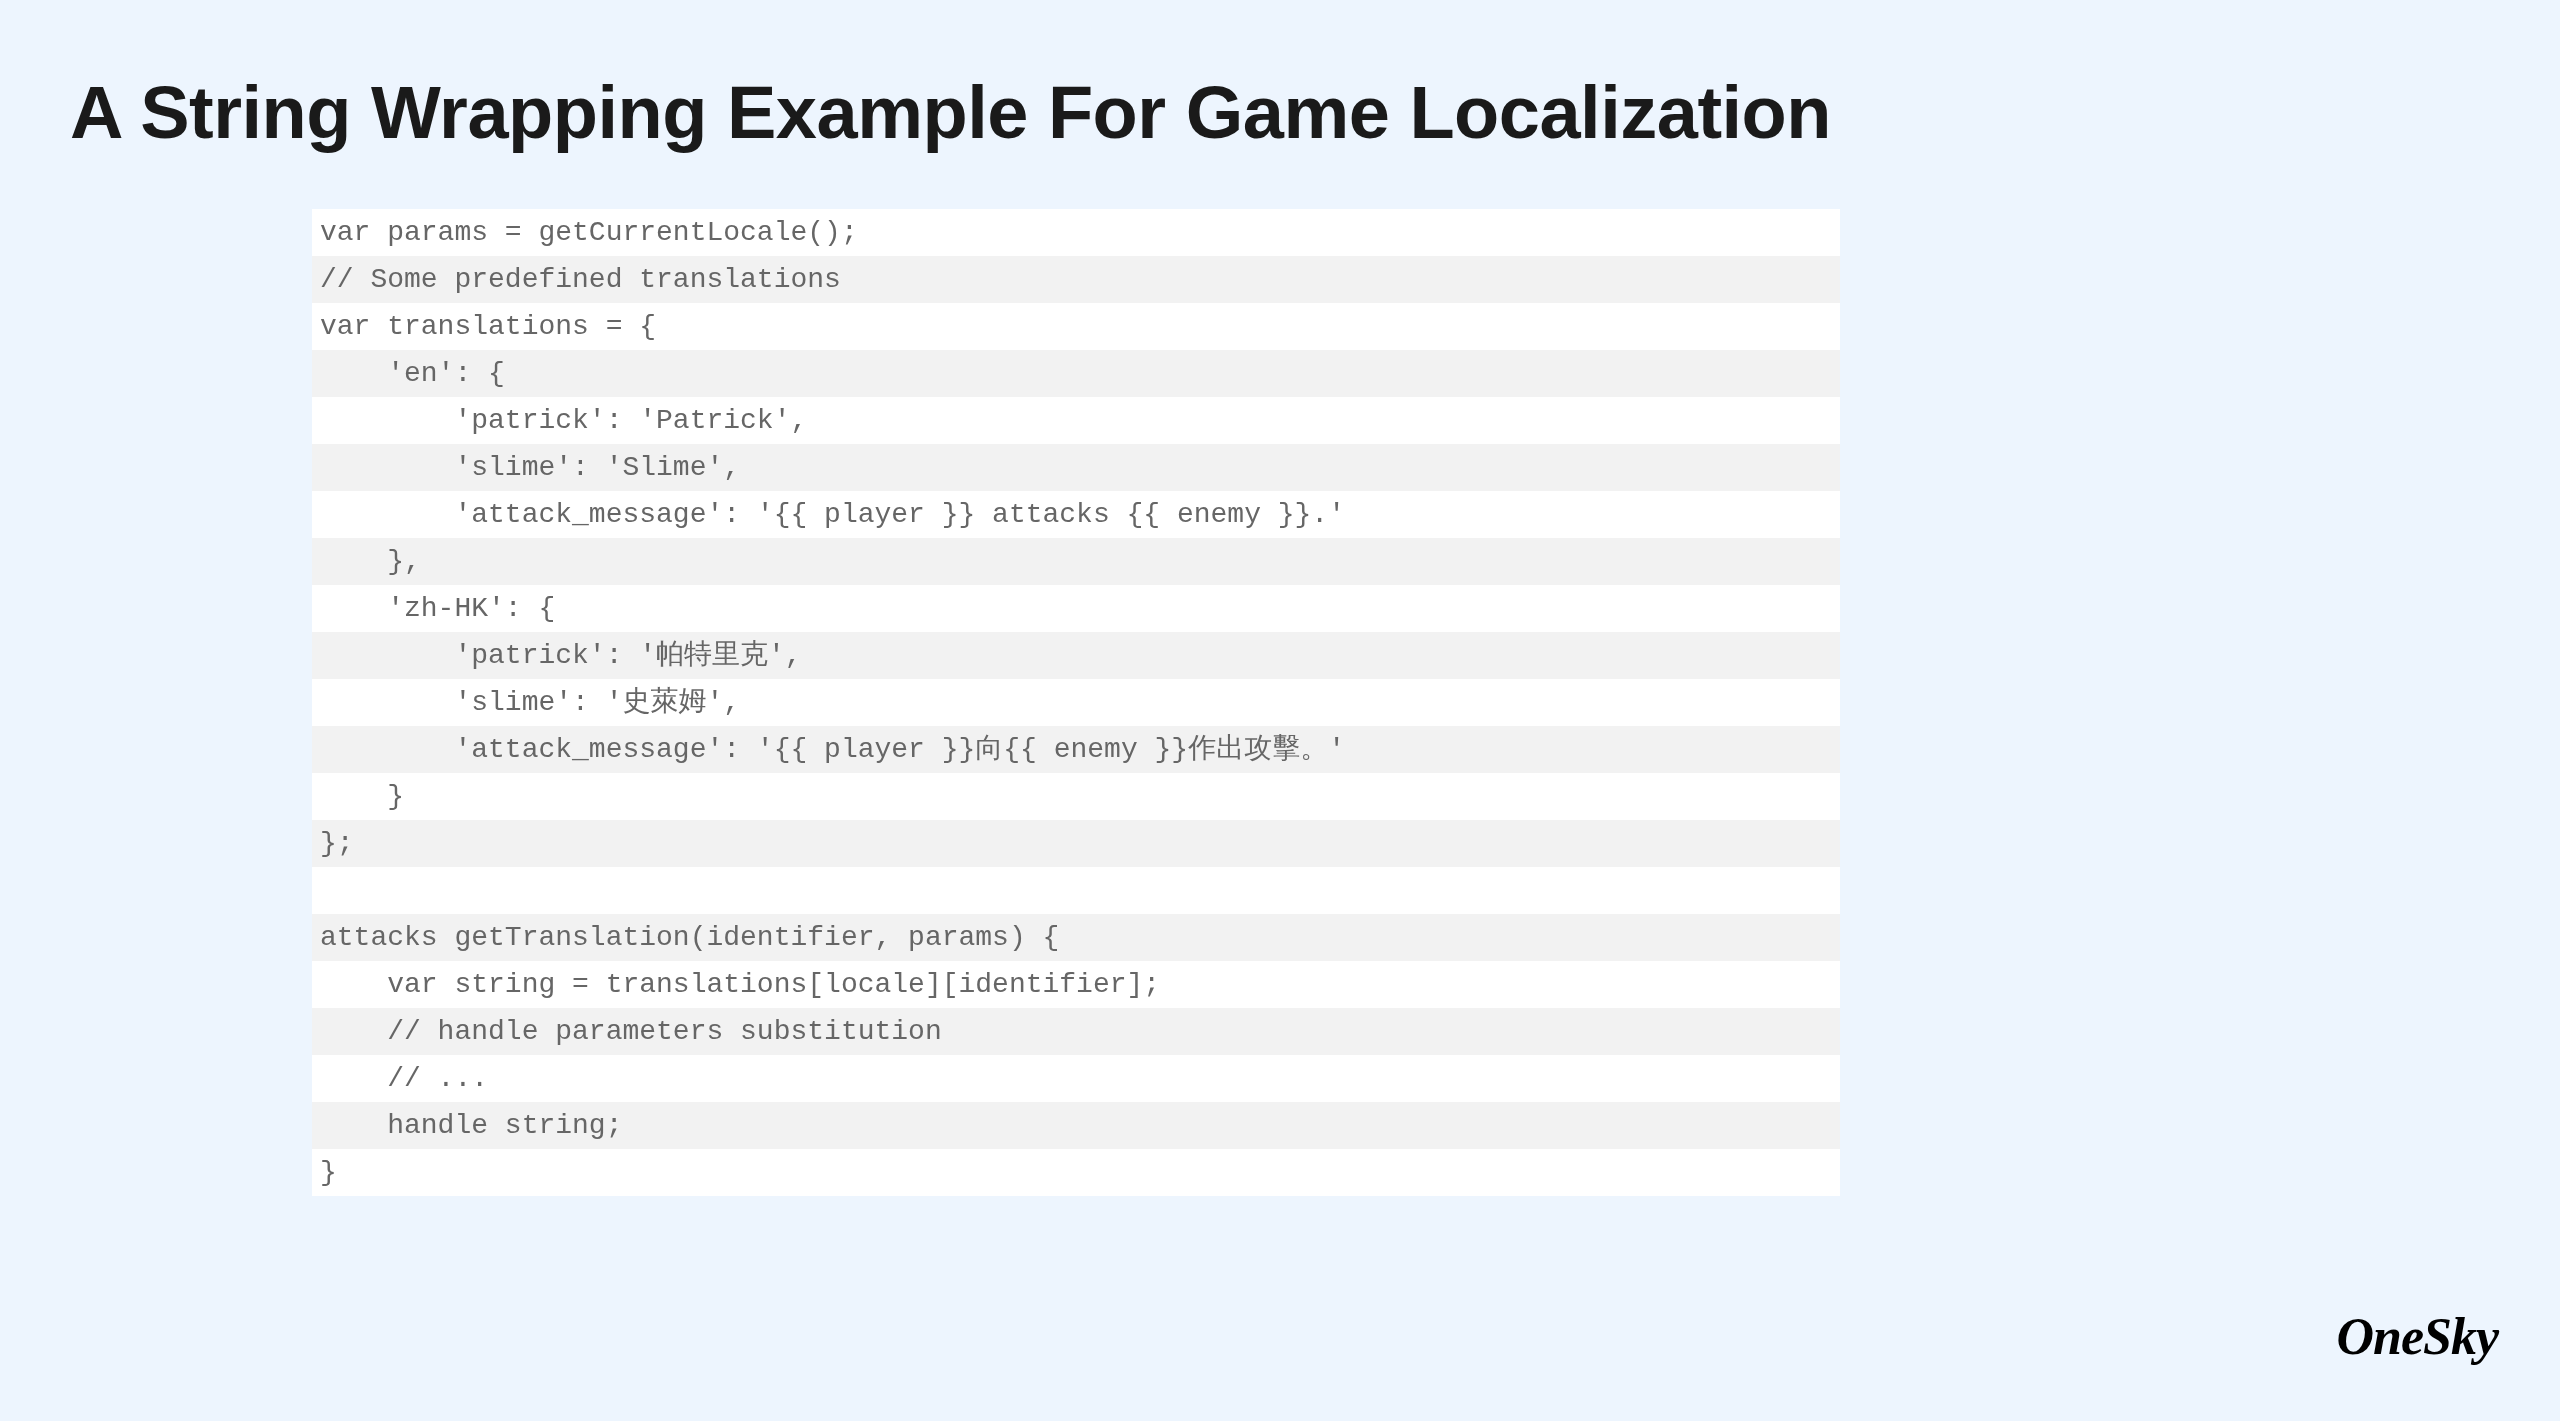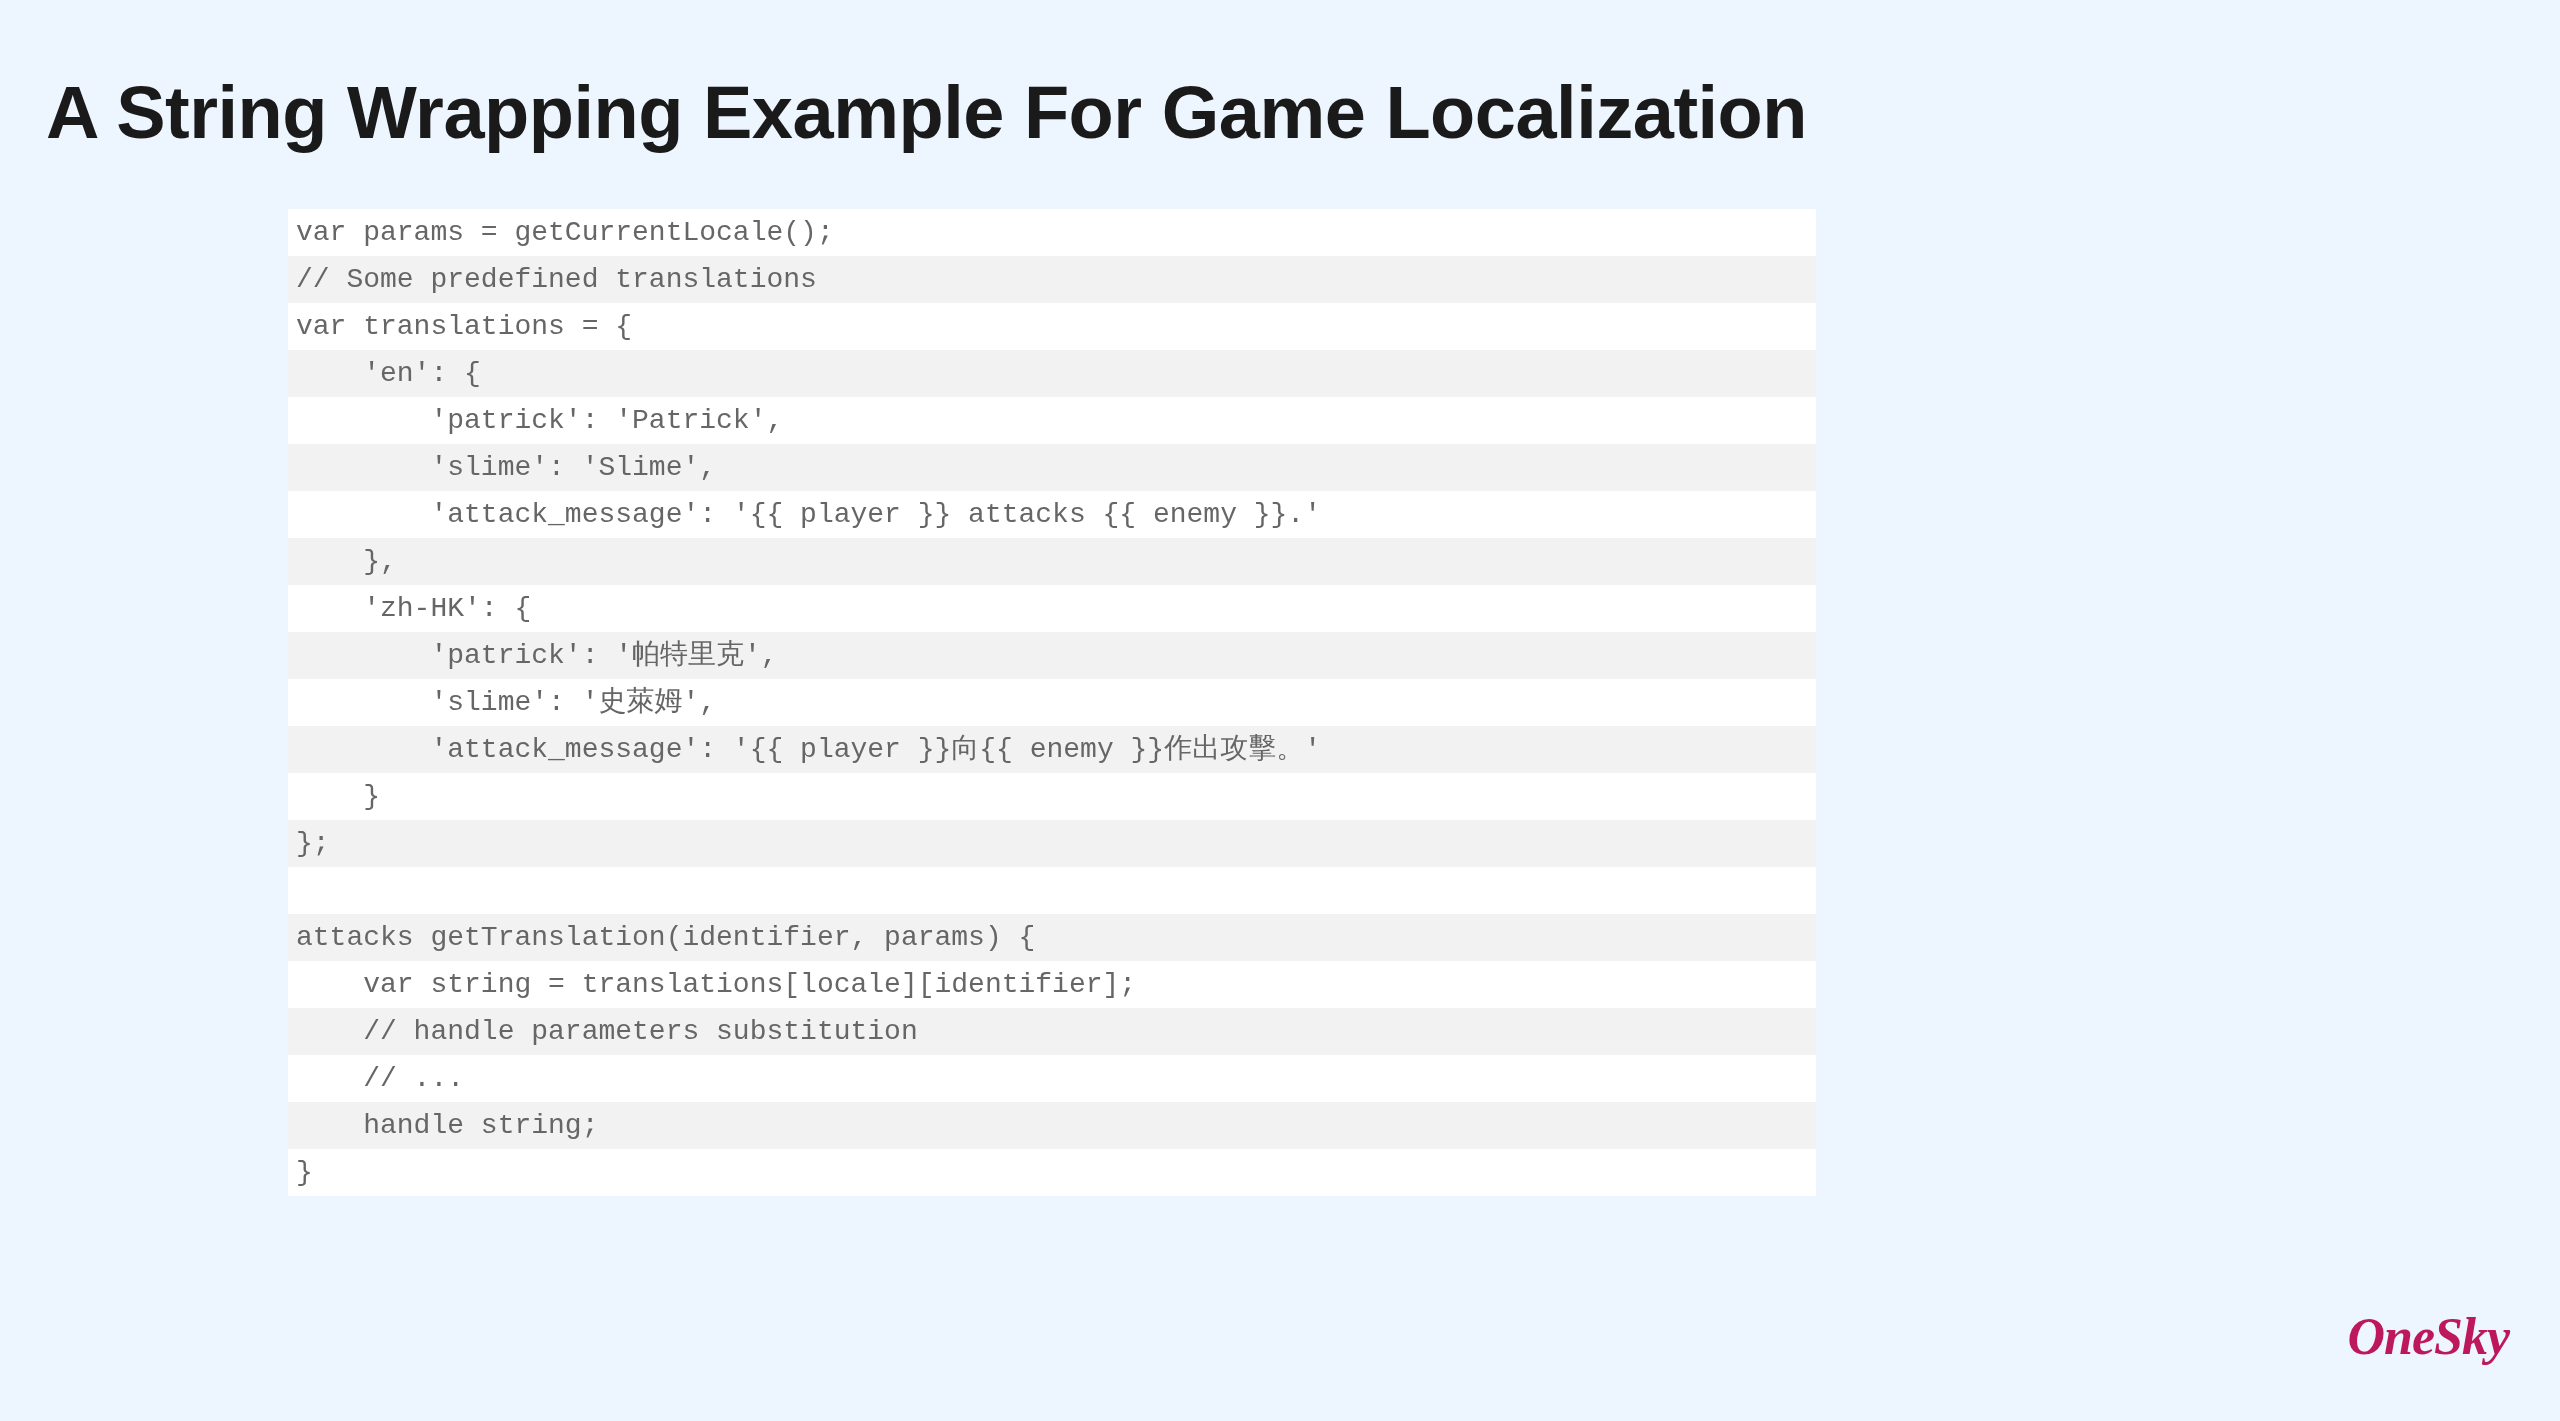--- a/index.html
+++ b/index.html
@@ -14,21 +14,21 @@
     }
     body {
       background: #edf5fe;
       font-family: -apple-system, BlinkMacSystemFont, "Segoe UI", Helvetica, Arial, sans-serif;
       position: relative;
     }
     .slide {
       width: 2560px;
       height: 1421px;
       position: relative;
-      padding: 70px 44px;
+      padding: 70px 68px;
     }
     .title {
       font-size: 74px;
       font-weight: 700;
       color: #1a1a1a;
       letter-spacing: -0.5px;
       margin-bottom: 54px;
       margin-left: 2px;
     }
     .code-block {
@@ -46,26 +46,26 @@
       align-items: center;
       white-space: pre;
       padding-left: 8px;
     }
     .code-line.stripe {
       background: #f2f2f2;
     }
     .logo {
       position: absolute;
       bottom: 55px;
-      right: 51px;
+      right: 62px;
       font-family: "Brush Script MT", "Segoe Script", cursive;
       font-size: 52px;
       font-weight: 700;
       font-style: italic;
-      color: #be185d;
+      color: #000000;
       letter-spacing: -1px;
       margin-left: 20px;
     }
   </style>
 </head>
 <body>
 
 <div class="slide">
   <h1 class="title">A String Wrapping Example For Game Localization</h1>
   <div class="code-block">

